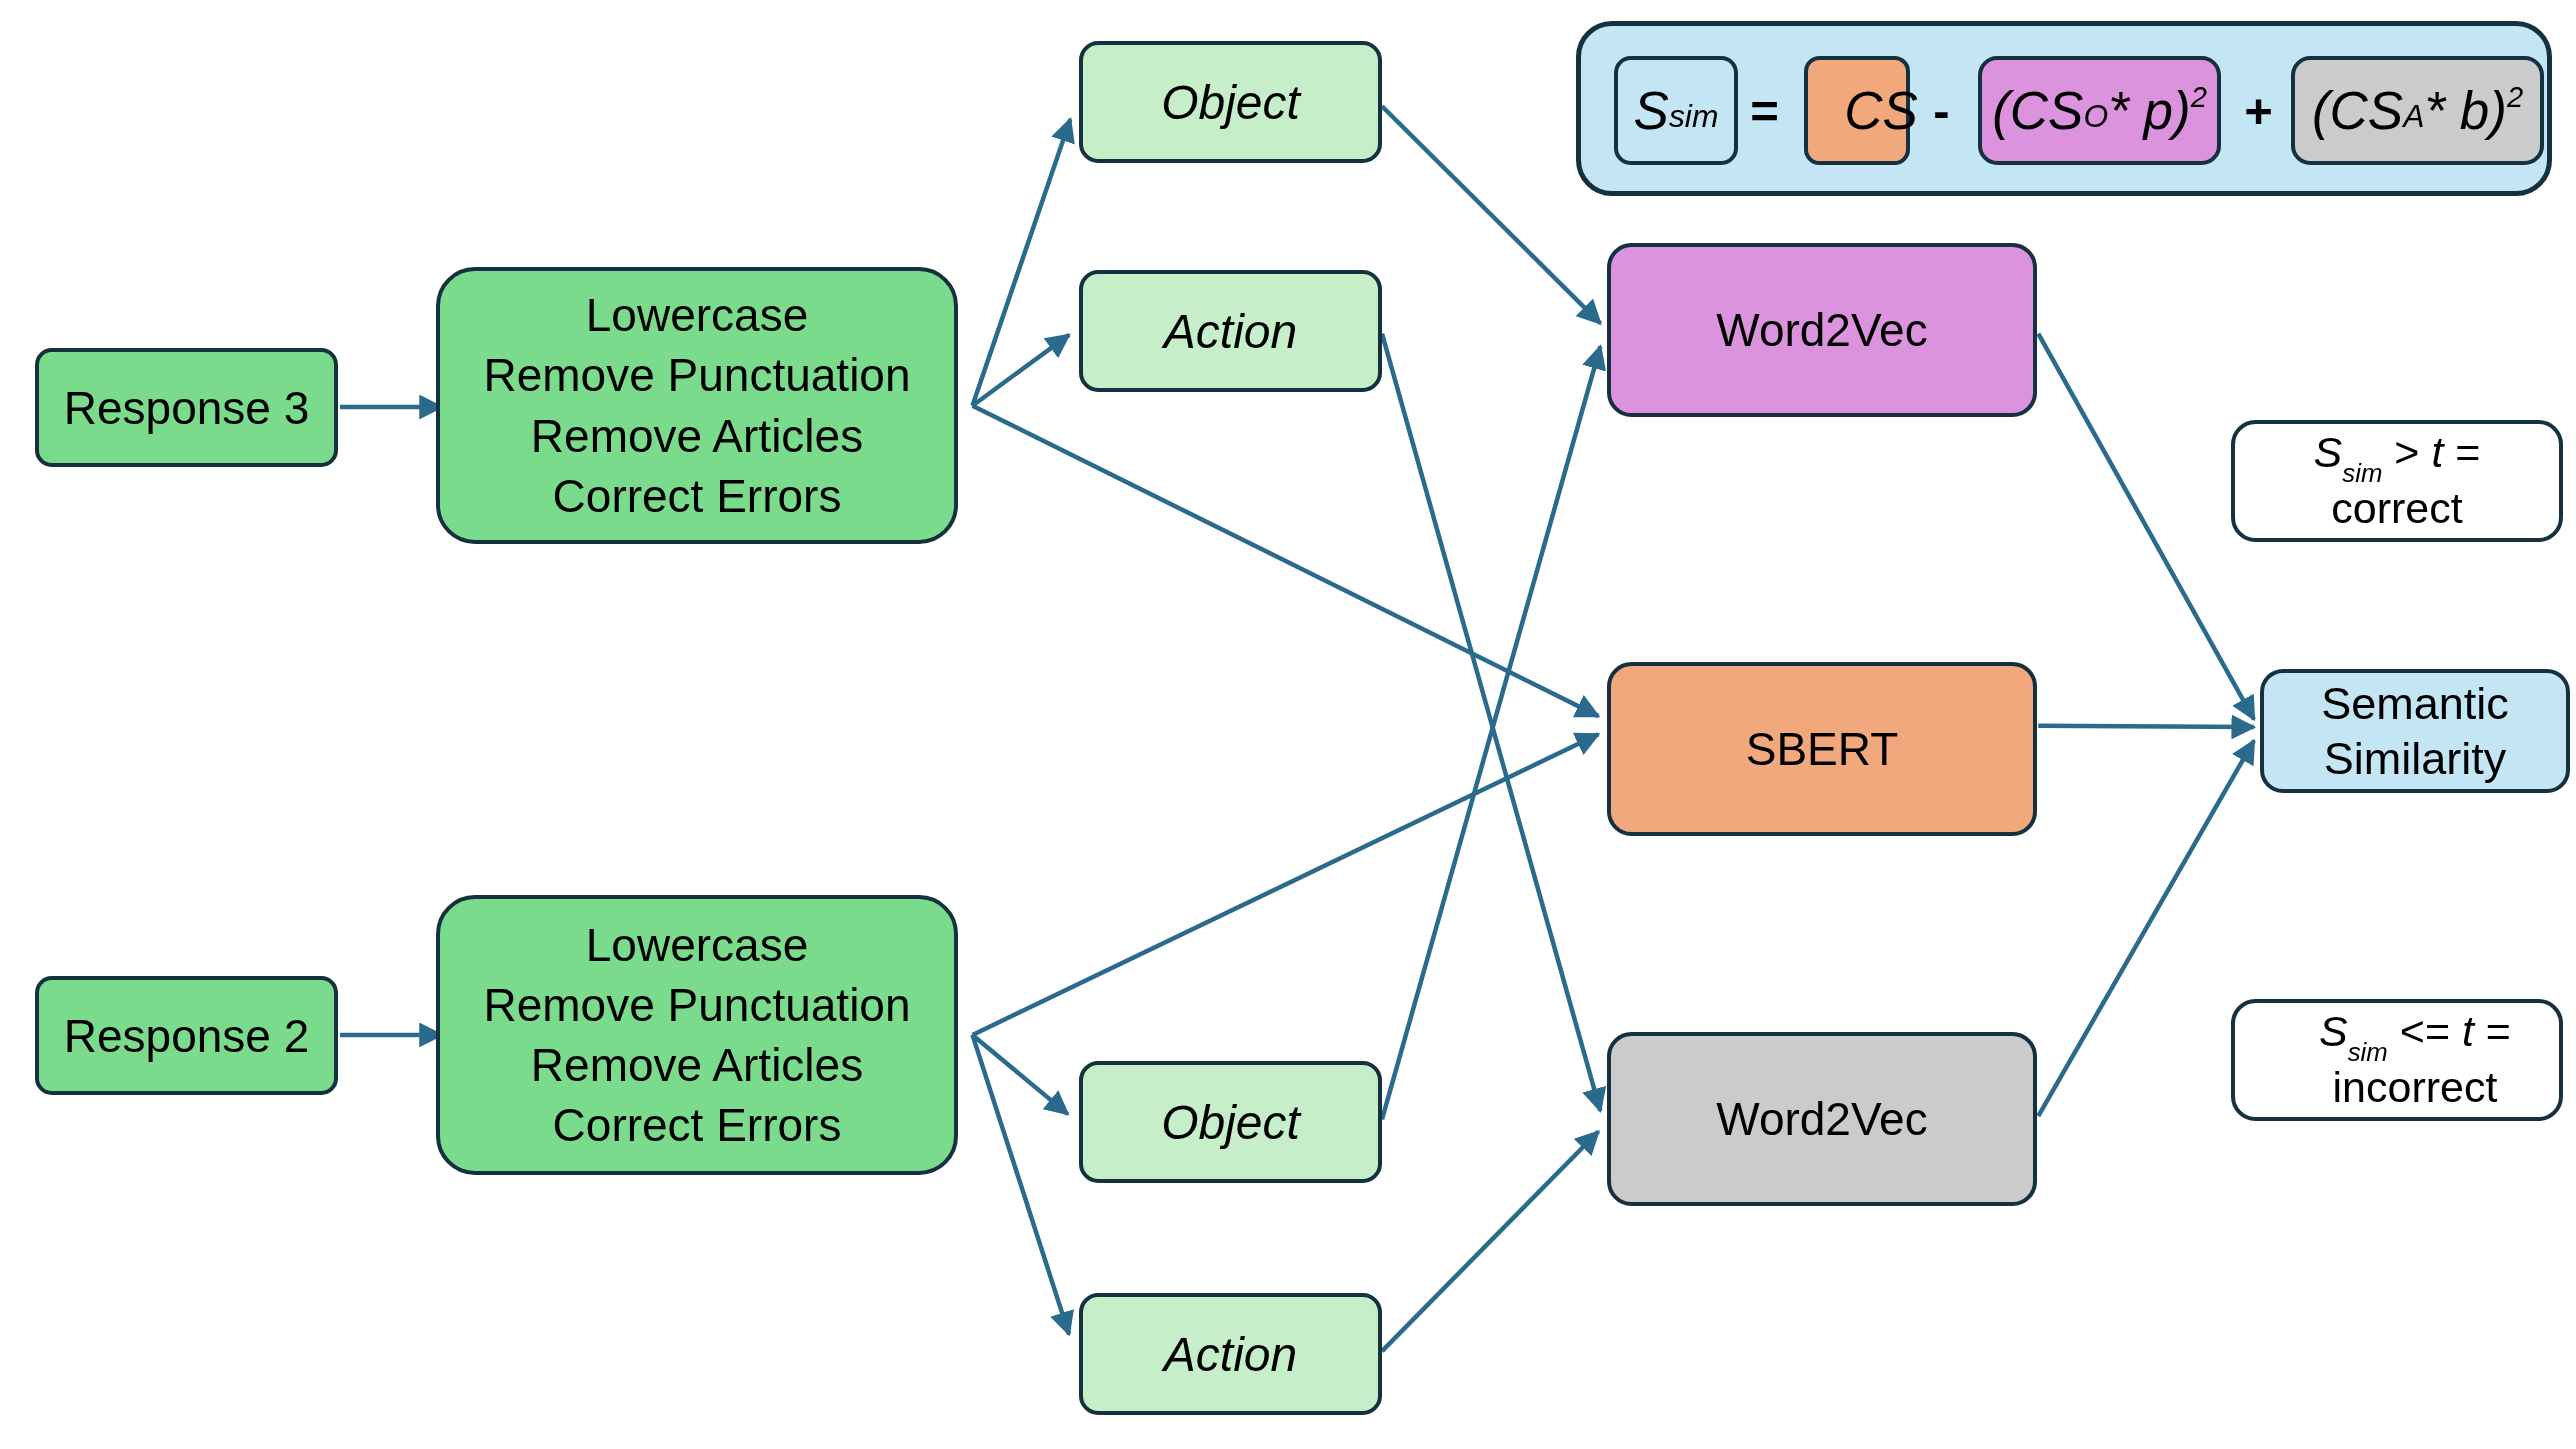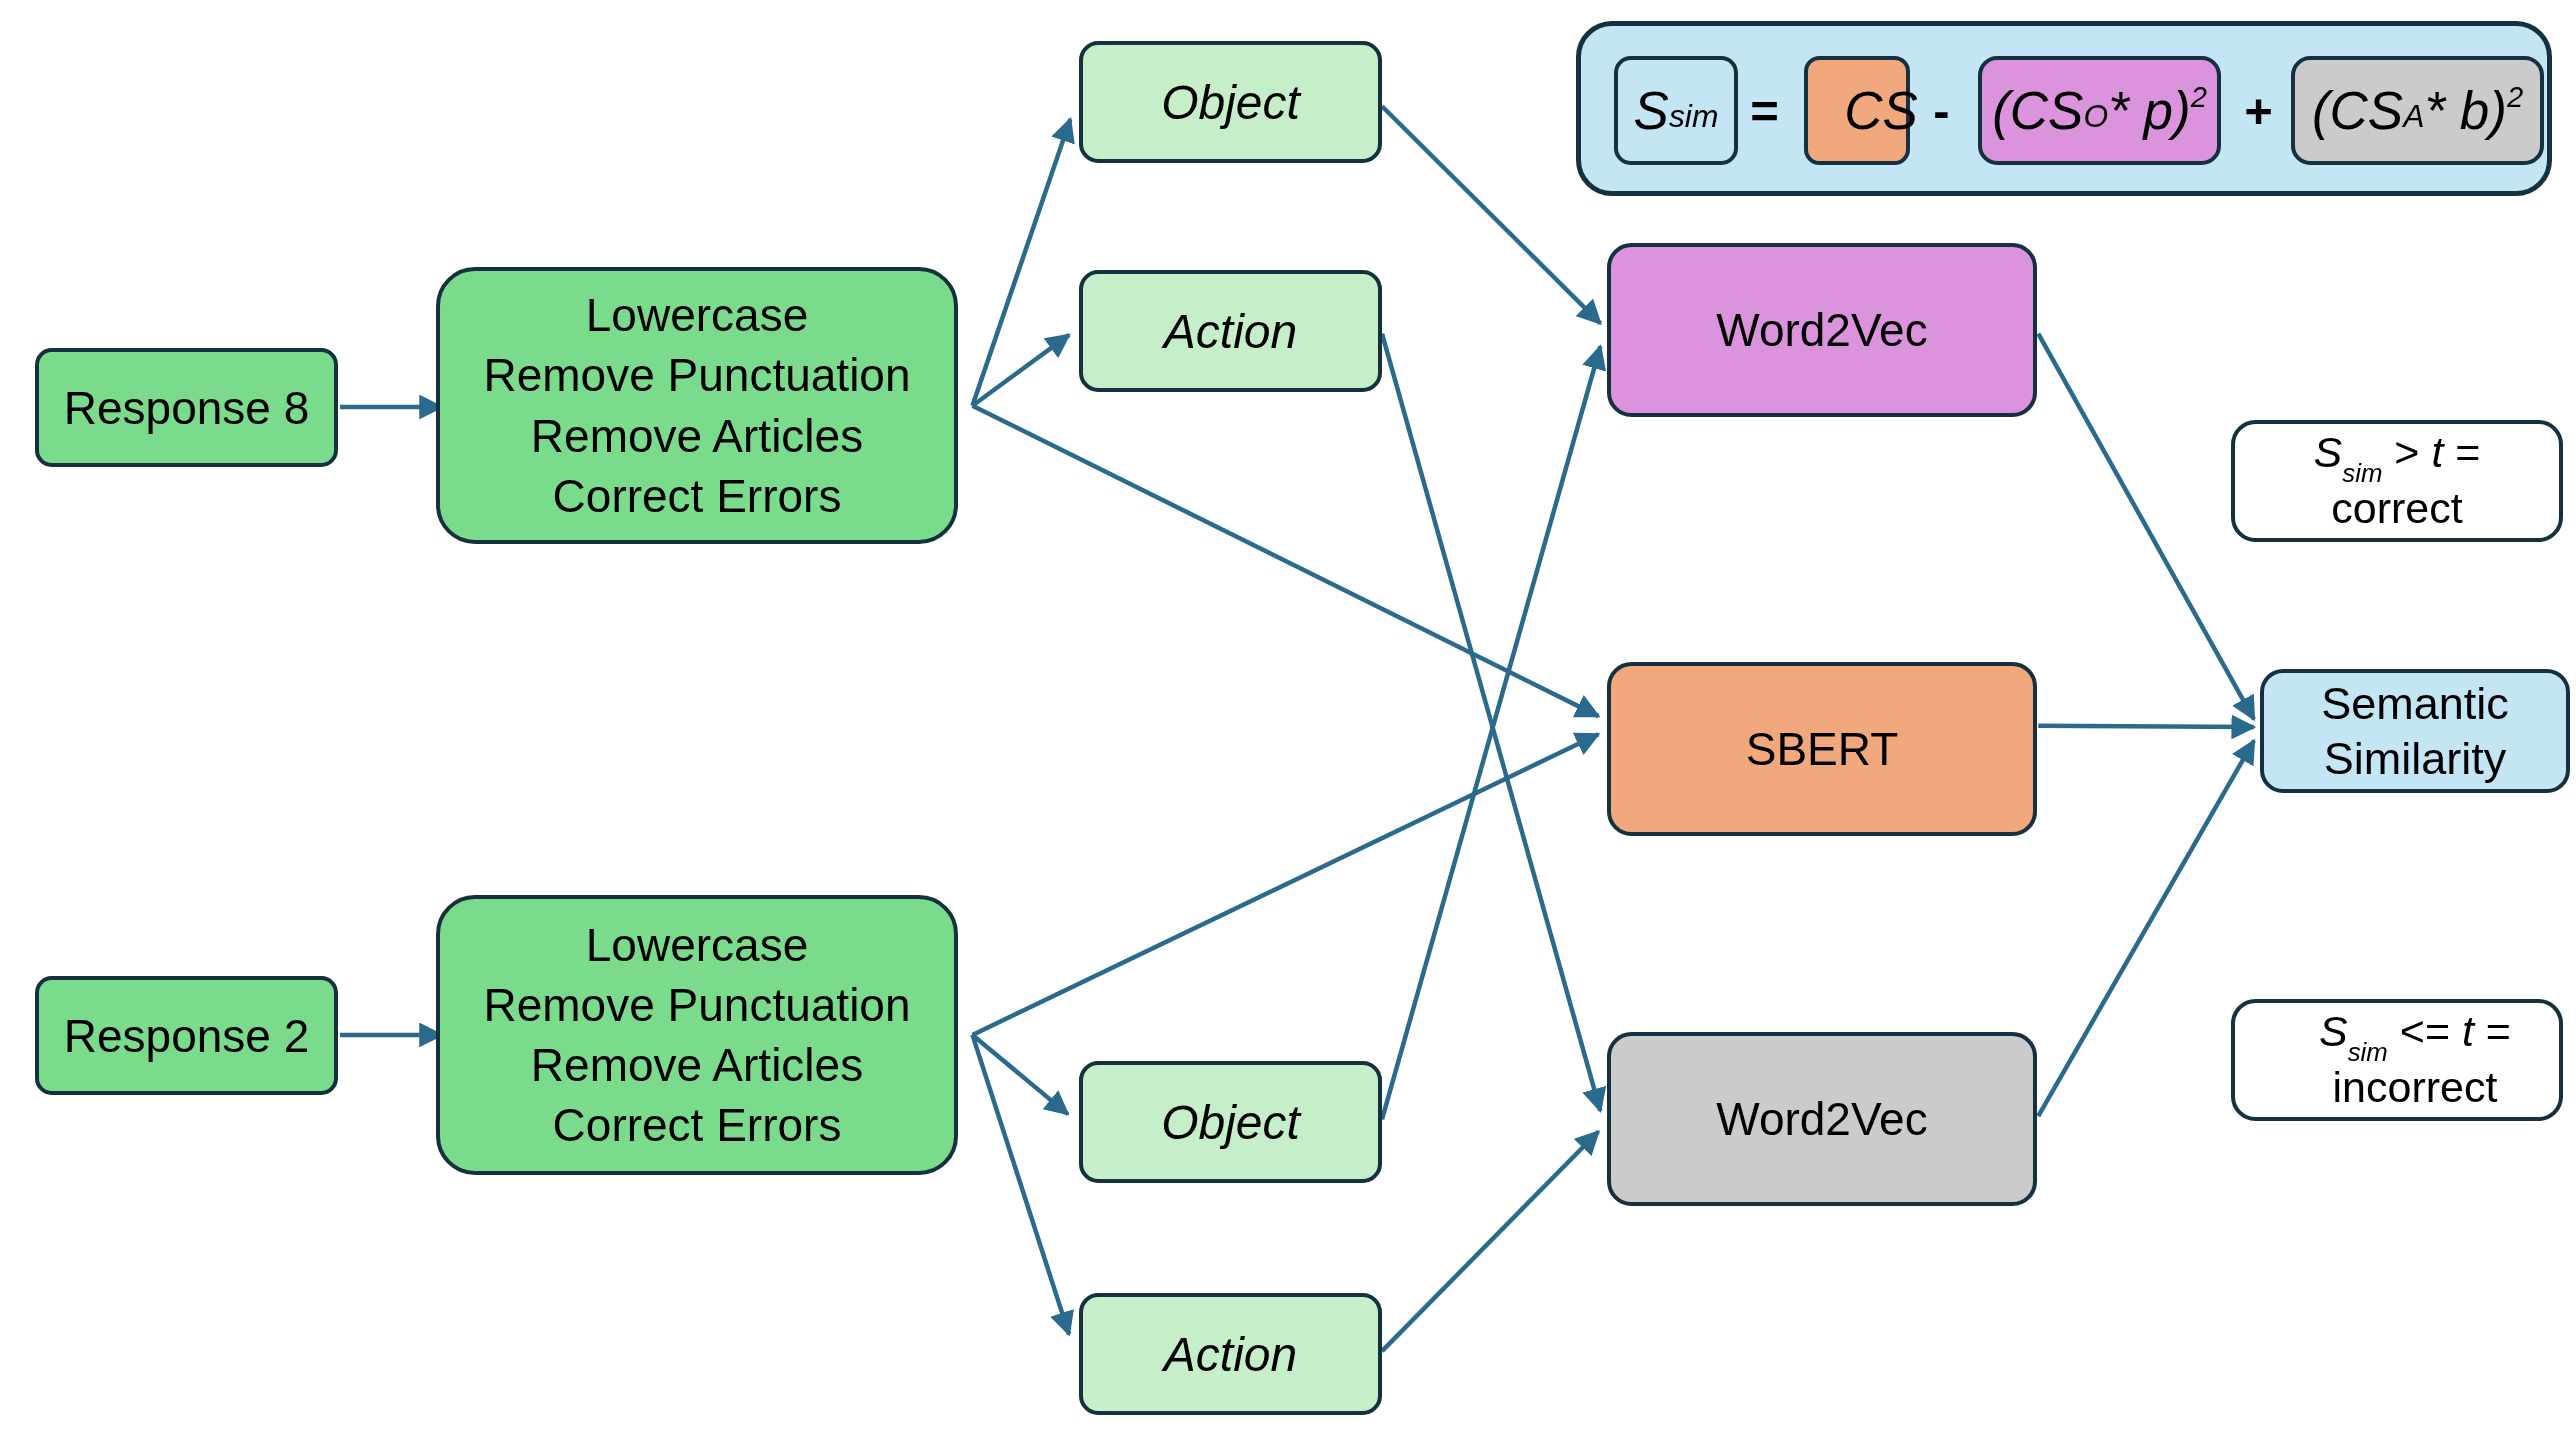--- a/index.html
+++ b/index.html
@@ -108,21 +108,21 @@
     <line class="arrow" x1="2146" y1="165" x2="2485" y2="502" marker-end="url(#ah)"></line>
     <line class="arrow" x1="2146" y1="1738" x2="2485" y2="538" marker-end="url(#ah)"></line>
     <line class="arrow" x1="2146" y1="518" x2="2485" y2="1725" marker-end="url(#ah)"></line>
     <line class="arrow" x1="2146" y1="2098" x2="2482" y2="1757" marker-end="url(#ah)"></line>
     <line class="arrow" x1="3165" y1="518" x2="3500" y2="1117" marker-end="url(#ah)"></line>
     <line class="arrow" x1="3165" y1="1127" x2="3500" y2="1129" marker-end="url(#ah)"></line>
     <line class="arrow" x1="3165" y1="1733" x2="3500" y2="1150" marker-end="url(#ah)"></line>
   </svg>
 
   <div class="node n-response1">
-    <span class="lbl">Response 8</span>
+    <span class="lbl">Response 3</span>
   </div>
   <div class="node n-response2">
     <span class="lbl">Response 2</span>
   </div>
 
   <div class="node n-pre1">
     <span class="lbl">Lowercase
 Remove Punctuation
 Remove Articles
 Correct Errors</span>

